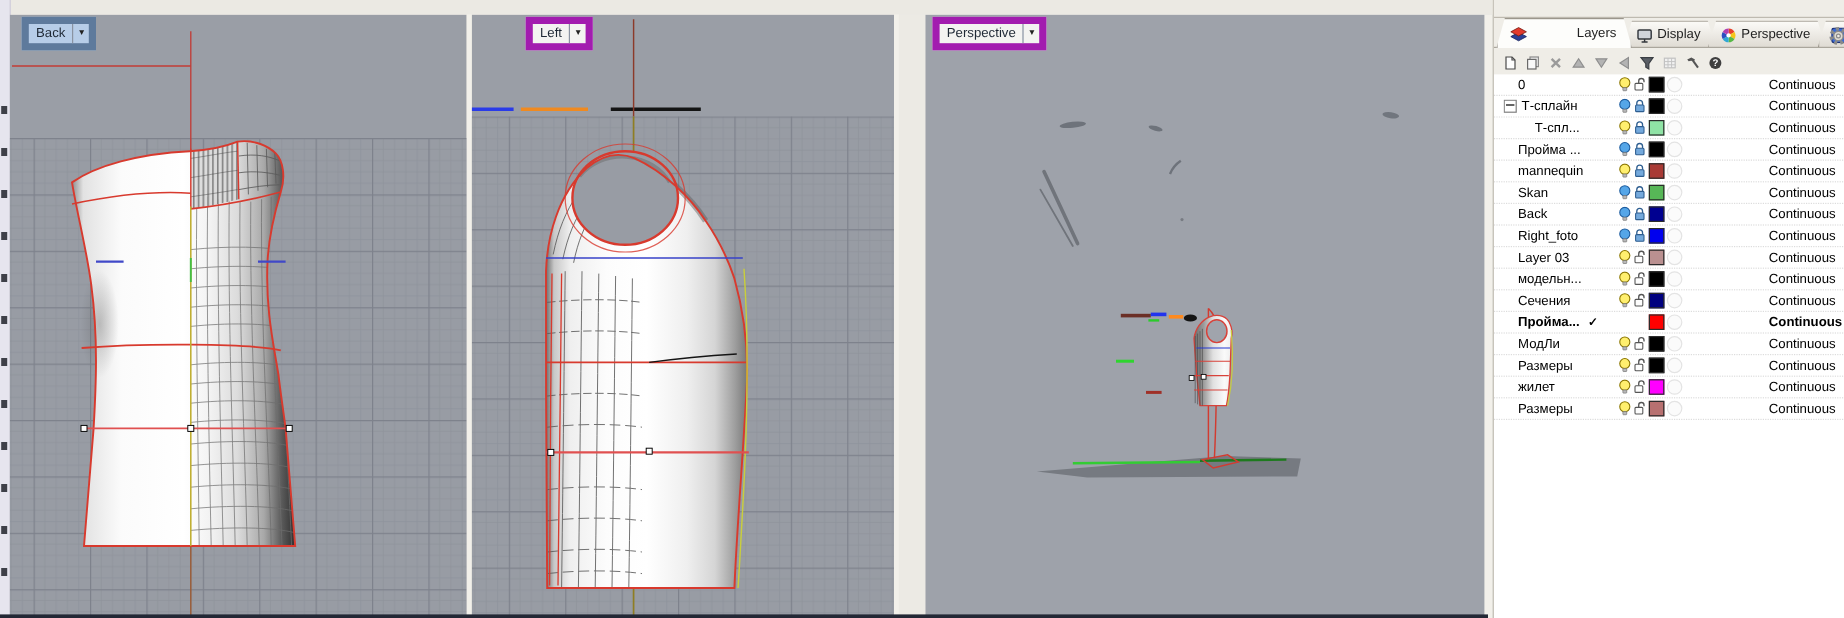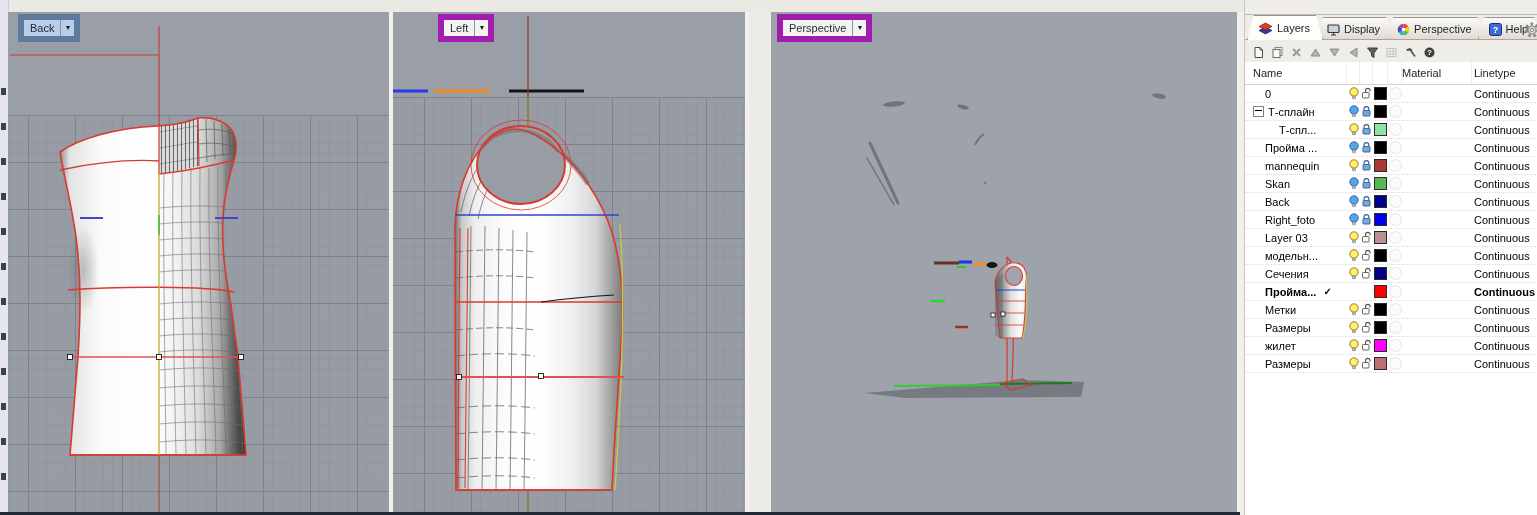--- a/index.html
+++ b/index.html
@@ -21,21 +21,21 @@
   .chip .lbl{padding:0 6px;}
   .chip .dd{width:13px;text-align:center;border-left:1px solid #8A93A2;font-size:7px;line-height:15px;color:#222;}
   .chip.active{background:#B7CDE8;border-color:#5E7A9C;}
   
   .panel{left:1244px;top:0;width:293px;height:515px;background:#EFEDE7;border-left:1px solid #C8C4BB;overflow:hidden;}
   .panel-top{position:absolute;left:0;top:0;width:293px;height:14px;background:#EFEDE7;border-bottom:1px solid #BEBAB0;}
   .tabs{position:absolute;left:2px;top:16px;height:24px;width:289px;display:flex;align-items:flex-end;}
   .tab{position:relative;height:22px;display:flex;align-items:center;padding:0 12px 0 10px;font-size:11px;color:#222;
     background:linear-gradient(#FBFAF7,#DEDAD2);border:1px solid #9B968C;border-bottom:none;
     clip-path:polygon(7px 0,calc(100% - 7px) 0,100% 100%,0 100%);margin-left:-7px;}
-  .tab:first-child{margin-left:0;}
+  .tab:first-child{margin-left:0;gap:37px;}
   .tab .ticon{display:inline-flex;margin-right:4px;}
   .tab.active{background:#FDFDFB;z-index:4;height:24px;}
   .tabs-underline{position:absolute;left:0;top:39px;width:293px;height:1px;background:#AAA69C;}
   .ptoolbar{position:absolute;left:6px;top:43px;height:18px;display:flex;gap:4px;align-items:center;}
   .ptoolbar .tbi{display:inline-flex;width:15px;height:15px;align-items:center;justify-content:center;}
   .gear-part{position:absolute;right:-5px;top:5px;z-index:1;}
   .plist{position:absolute;left:0;top:62px;width:293px;height:453px;background:#FFFFFF;}
   .phead{display:grid;grid-template-columns:94px 13px 13px 15px 14px 70px 1fr;align-items:center;height:22px;
     padding-left:8px;font-size:11px;color:#222;border-bottom:1px solid #D6D3CC;background:#FFFFFF;}
   .phead .hc{height:100%;display:flex;align-items:center;border-right:1px solid #ECECEC;}
@@ -384,29 +384,20 @@
         </span>
       <span class="tbi">
           <svg width="13" height="13" viewBox="0 0 13 13">
             <circle cx="6.5" cy="6.5" r="5" fill="#3F3F3F"></circle>
             <text x="6.5" y="9.4" text-anchor="middle" font-size="8" font-weight="bold" fill="#FFFFFF" font-family="Liberation Sans,sans-serif">?</text>
           </svg>
         </span>
     </div>
 
     <div class="plist">
-      <div class="phead">
-        <div class="hc">Name</div>
-        <div class="hc"></div>
-        <div class="hc"></div>
-        <div class="hc"></div>
-        <div class="hc"></div>
-        <div class="hc">Material</div>
-        <div class="hc last lt">Linetype</div>
-      </div>
       <div id="rows">
           <div class="lrow">
             <div class="c name">
               <span class="sp" style="width: 12px;"></span>
               <span>0</span>
             </div>
             <div class="c ic">
               <svg width="12" height="13" viewBox="0 0 12 13">
                 <circle cx="6" cy="5" r="4.2" fill="#FFEF6E" stroke="#8A7500" stroke-width="0.9"></circle>
                 <rect x="4.4" y="9" width="3.2" height="2.6" rx="0.5" fill="#B9B9B9" stroke="#777" stroke-width="0.6"></rect>
@@ -700,21 +691,21 @@
             </div>
             <div class="c ic">
               <span class="matball"></span>
             </div>
             <div class="c"></div>
             <div class="c lt">Continuous</div>
           </div>
           <div class="lrow">
             <div class="c name">
               <span class="sp" style="width: 12px;"></span>
-              <span>Метки</span>
+              <span>МодЛи</span>
             </div>
             <div class="c ic">
               <svg width="12" height="13" viewBox="0 0 12 13">
                 <circle cx="6" cy="5" r="4.2" fill="#FFEF6E" stroke="#8A7500" stroke-width="0.9"></circle>
                 <rect x="4.4" y="9" width="3.2" height="2.6" rx="0.5" fill="#B9B9B9" stroke="#777" stroke-width="0.6"></rect>
               </svg>
             </div>
             <div class="c ic">
               <svg width="11" height="13" viewBox="0 0 11 13">
                 <path d="M4.6 5.5V3.6a2.2 2.2 0 0 1 4.4 0V4.6" fill="none" stroke="#555" stroke-width="1.1"></path>

